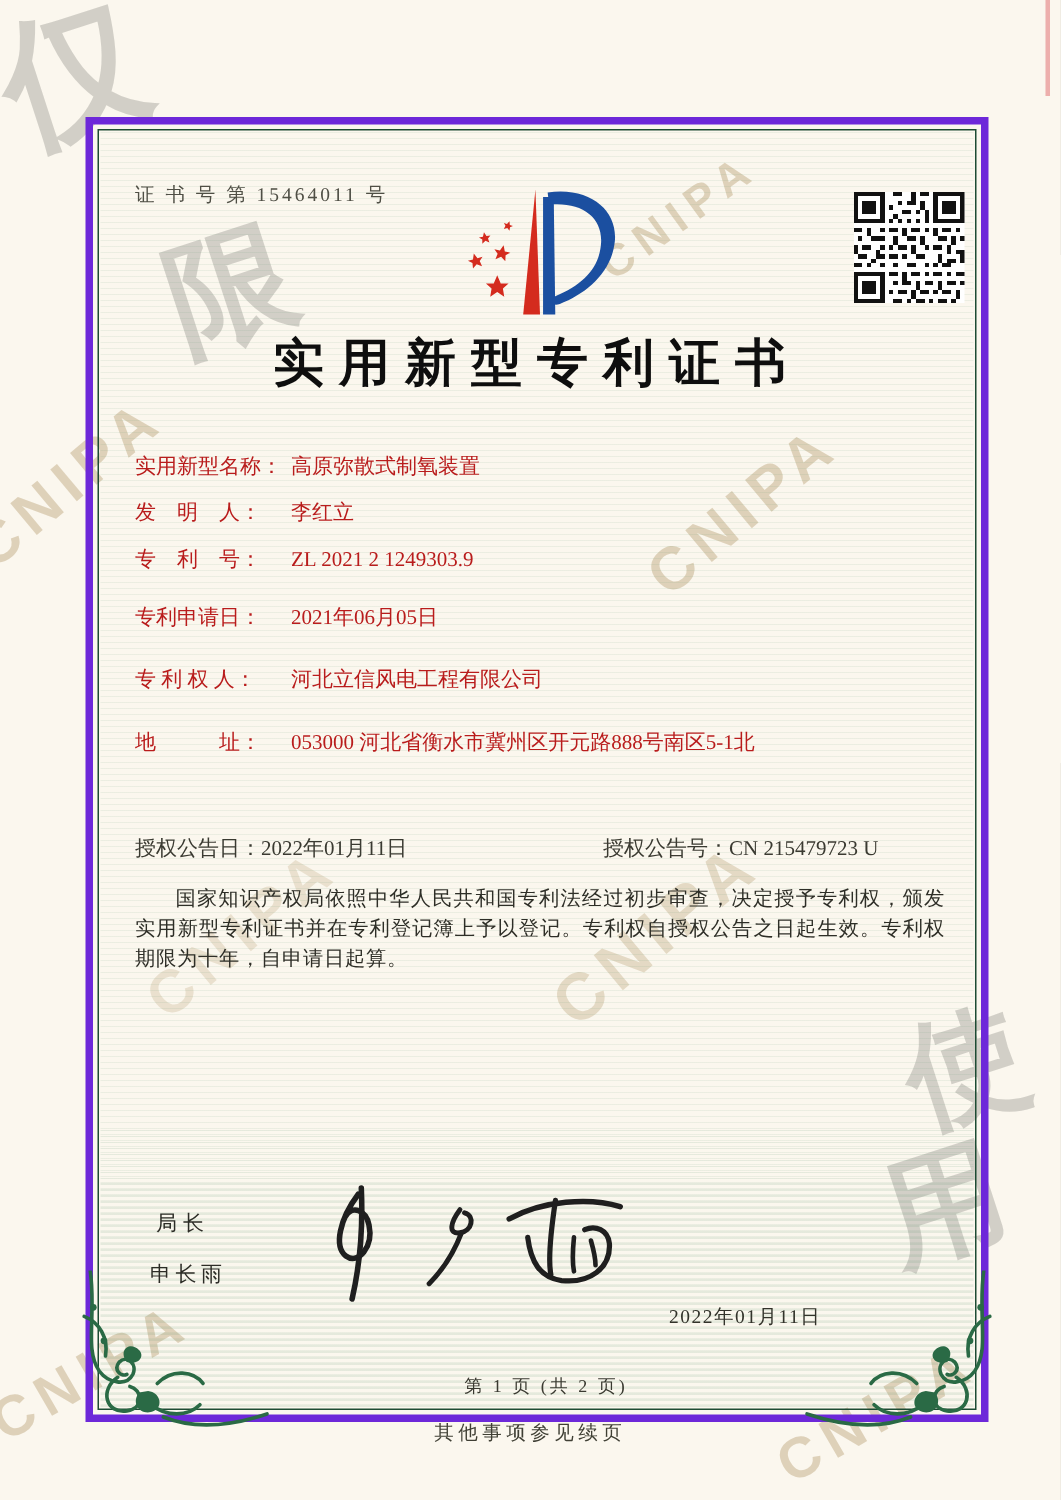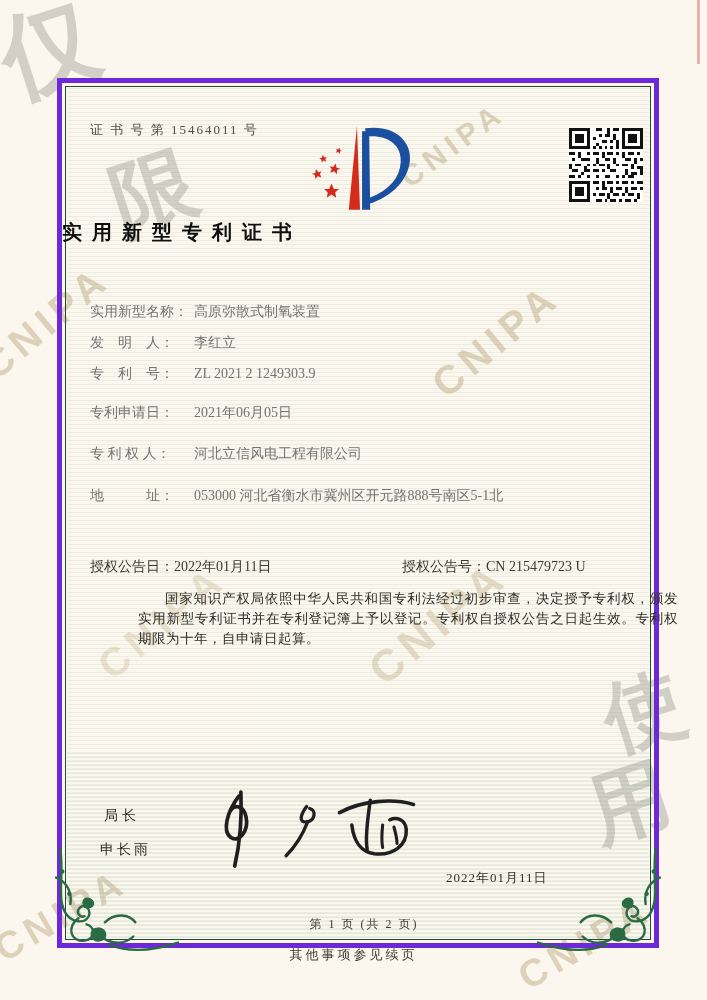--- a/index.html
+++ b/index.html
@@ -23,28 +23,28 @@
   .scan-line{position:absolute;right:7px;top:0;width:3px;height:64px;background:#e79090;opacity:.7;}
   
   .frame{position:absolute;left:57px;top:78px;width:592px;height:860px;border:5px solid #6d28d9;}
   .frame::before{content:"";position:absolute;inset:3px;border:1px solid #1d4b33;pointer-events:none;}
   .stripes{position:absolute;inset:5px;background:repeating-linear-gradient(180deg,rgba(96,152,114,0.10) 0px,rgba(96,152,114,0.10) 1px,transparent 1px,transparent 4px);pointer-events:none;}
   .stripes-lower{position:absolute;left:5px;right:5px;bottom:5px;height:185px;background:repeating-linear-gradient(180deg,rgba(96,152,114,0.14) 0 1px,transparent 1px 4px);pointer-events:none;}
   
   .cert-no{position:absolute;left:28px;top:38px;font-size:13px;letter-spacing:2px;color:#4f4f45;}
   .qr{position:absolute;left:507px;top:45px;width:74px;height:74px;}
   .logo{position:absolute;left:242px;top:38px;width:112px;height:94px;}
-  .title{position:absolute;left:0;right:0;top:136px;text-align:left;font-size:20px;font-weight:bold;letter-spacing:10px;color:#0e0e0e;}
-  .fields{position:absolute;left:28px;top:218px;width:545px;font-size:14px;color:#737373;}
+  .title{position:absolute;left:0;right:0;top:136px;text-align:center;font-size:34px;font-weight:bold;letter-spacing:10px;color:#0e0e0e;}
+  .fields{position:absolute;left:28px;top:218px;width:545px;font-size:14px;color:#b91c1c;}
   .row{line-height:21px;}
   .row .lbl{display:inline-block;width:104px;}
   .m26{margin-top:10px;}.m18{margin-top:18px;}.m20{margin-top:20px;}.m21{margin-top:21px;}
   .grant-row{position:absolute;left:28px;top:473px;width:545px;font-size:14px;color:#3a3a31;line-height:21px;}
   .grant-no{position:absolute;left:312px;top:0;}
-  .paragraphs{position:absolute;left:28px;top:506px;width:540px;font-size:13.5px;line-height:20px;color:#2e2e27;text-align:justify;letter-spacing:0.5px;margin-left:48px;}
+  .paragraphs{position:absolute;left:28px;top:506px;width:540px;font-size:13.5px;line-height:20px;color:#2e2e27;text-align:justify;letter-spacing:0.5px;}
   .paragraphs p{margin:0;text-indent:2em;}
   .signer-title{position:absolute;left:42px;top:724px;font-size:14px;letter-spacing:4px;color:#2c2c26;}
   .signer-name{position:absolute;left:38px;top:758px;font-size:14px;letter-spacing:3px;color:#2c2c26;}
   .signature{position:absolute;left:146px;top:702px;width:226px;height:84px;}
   .issue-date{position:absolute;left:384px;top:786px;font-size:13px;letter-spacing:1px;color:#33332b;}
   .page-info{position:absolute;left:12px;right:0;top:833px;text-align:center;font-size:12px;letter-spacing:2px;color:#3a3a31;}
   .corner{position:absolute;width:132px;height:112px;}
   .corner-left{left:-14px;bottom:-16px;}
   .corner-right{right:-14px;bottom:-16px;transform:scaleX(-1);}
   .footer-note{position:absolute;left:0;right:0;top:946px;text-align:center;font-size:13px;letter-spacing:3px;color:#3f3f34;}

